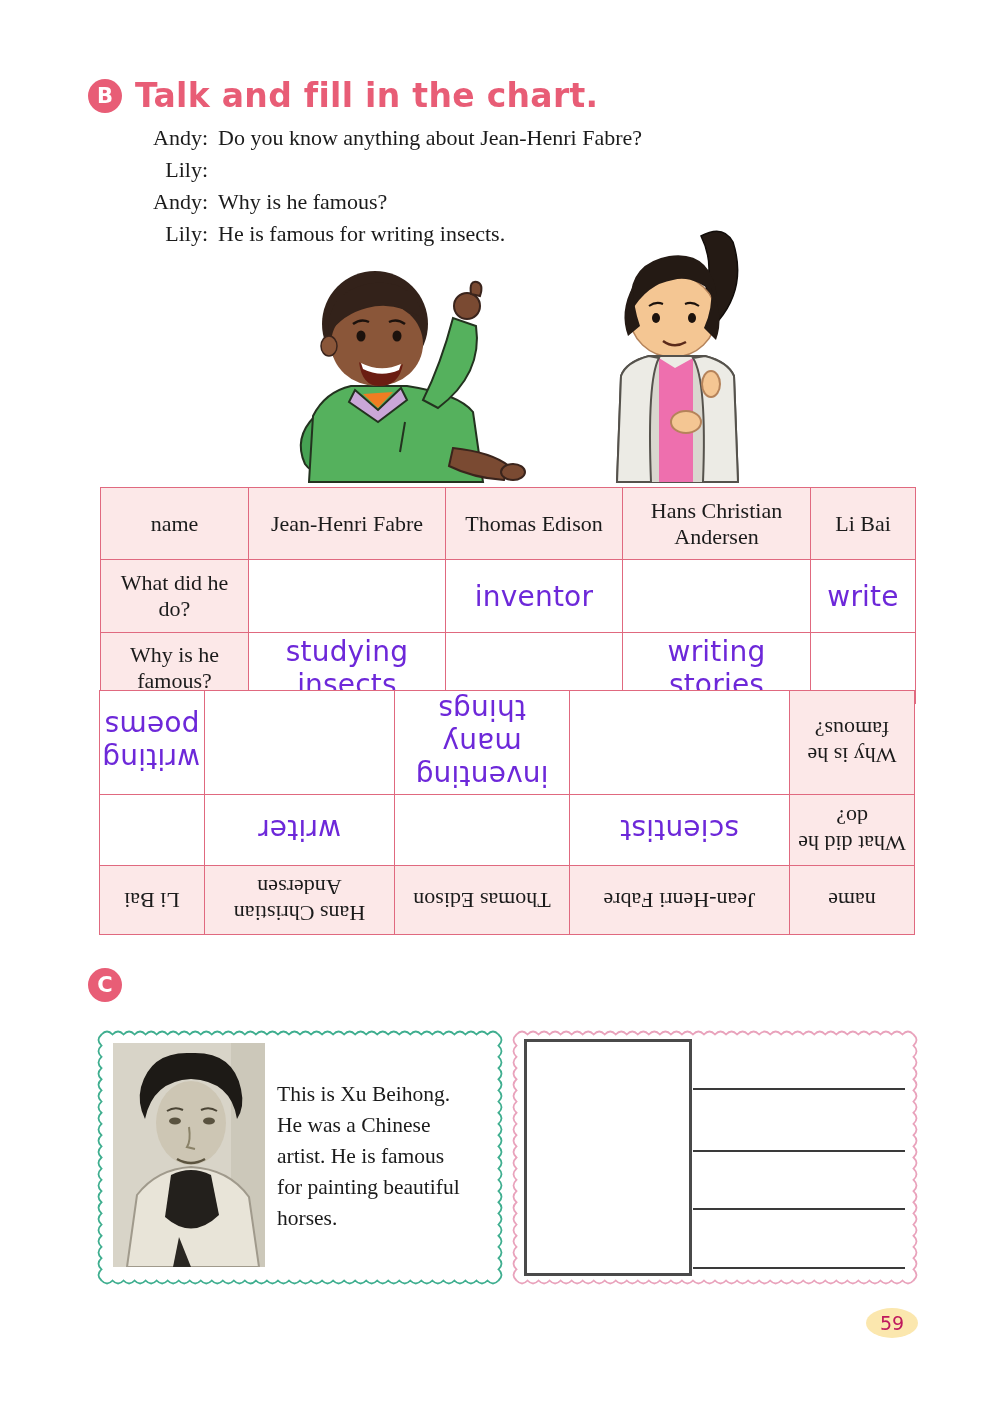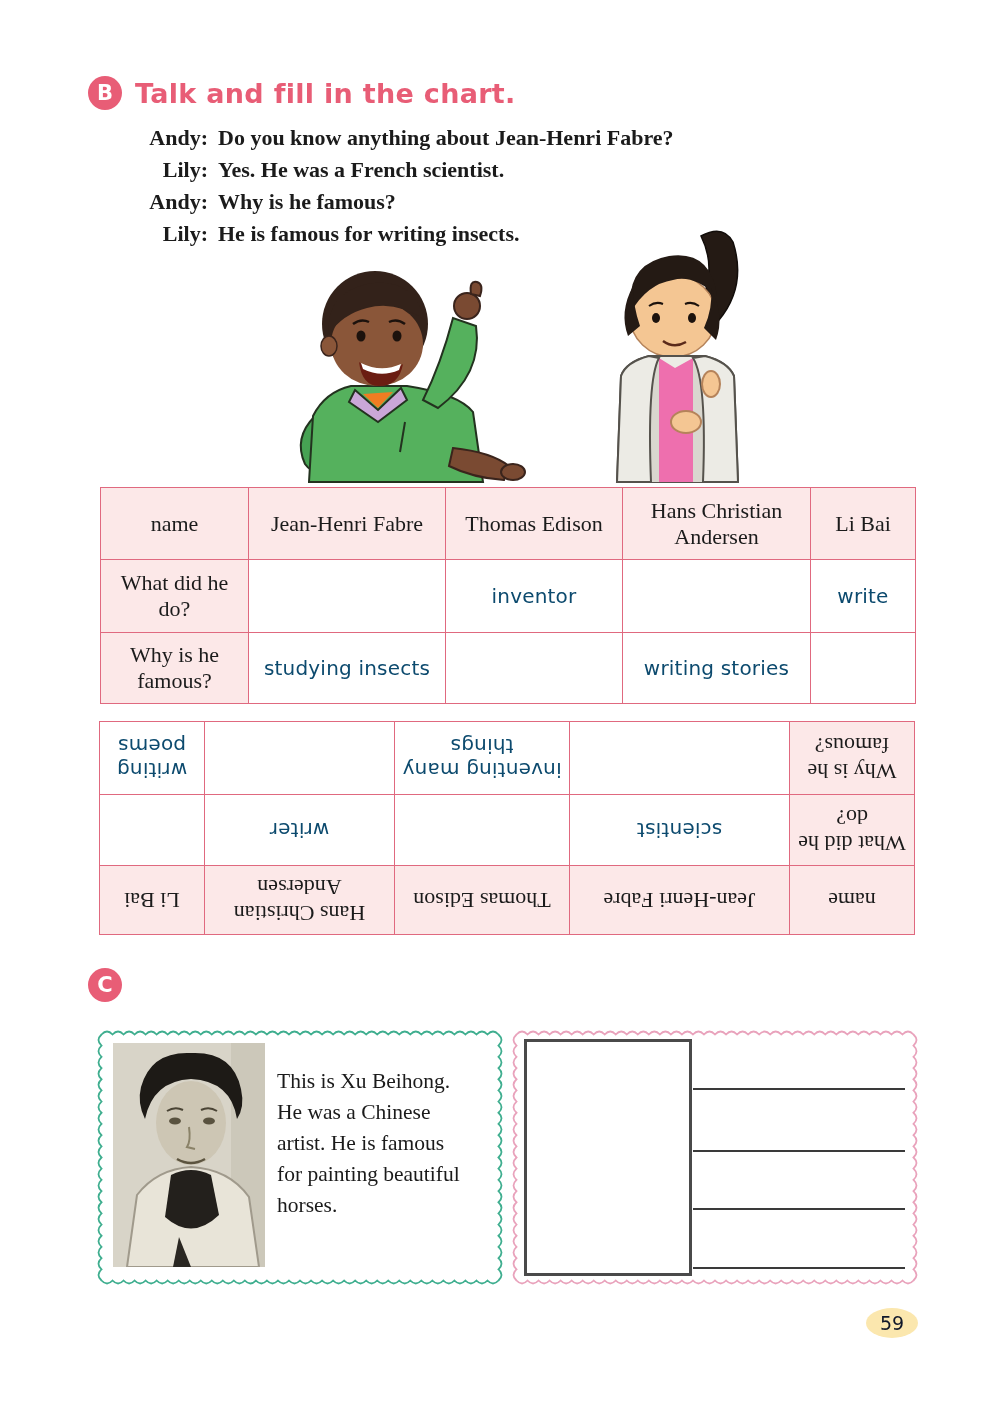--- a/index.html
+++ b/index.html
@@ -4,75 +4,74 @@
 <style>
   * { margin:0; padding:0; box-sizing:border-box; }
   body { background:#ffffff; font-family:"Liberation Serif", serif; }
   .page { position:relative; width:1000px; height:1415px; background:#ffffff; overflow:hidden; }
 
   
   .sec-header { position:absolute; display:flex; align-items:center; gap:13px; }
   .badge { width:34px; height:34px; border-radius:50%; background:#e85d76; color:#ffffff;
            font-family:"DejaVu Sans", sans-serif; font-weight:bold; font-size:21px;
            display:flex; align-items:center; justify-content:center; }
-  .sec-title { font-family:"DejaVu Sans", sans-serif; font-weight:bold; font-size:27px;
+  .sec-title { font-family:"DejaVu Sans", sans-serif; font-weight:bold; font-size:33px;
                color:#e85d76; letter-spacing:0.3px; }
 
   
-  .dialogue { position:absolute; left:138px; top:122px; font-size:22px; color:#1b1b1b;font-weight:bold; }
+  .dialogue { position:absolute; left:138px; top:122px; font-size:22px; color:#1b1b1b; }
   .dl-row { display:flex; line-height:32px; }
   .dl-speaker { display:inline-block; width:70px; text-align:right; margin-right:10px; }
 
   
   .chart-table { border-collapse:collapse; table-layout:fixed; width:815px;
                  font-size:22px; color:#1b1b1b; }
   .chart-table td { border:1.5px solid #e0697f; text-align:center; vertical-align:middle;
                     padding:2px 4px; background:#ffffff; }
   .chart-table td.pink { background:#fce8e8; }
-  .hand { font-family:"DejaVu Sans", sans-serif; font-size:20px; letter-spacing:0.2px; color:#0c4a6e; }
+  .hand { font-family:"DejaVu Sans", sans-serif; font-size:28px; letter-spacing:0.2px; color:#6d28d9; }
   #table1 { position:absolute; left:100px; top:487px; }
   #table2-wrap { position:absolute; left:100px; top:722px; width:815px; height:213px;
                  transform:rotate(180deg); }
 
   
   .card { position:absolute; top:1030px; width:406px; height:255px; background:#ffffff; }
   .card .wavy { position:absolute; left:0; top:0; }
   #card-left  { left:97px; }
   #card-right { left:512px; }
   .photo-frame { position:absolute; left:16px; top:13px; width:152px; height:224px; }
-  .card-text { position:absolute; left:180px; top:36px; width:220px;
+  .card-text { position:absolute; left:180px; top:49px; width:220px;
                font-size:21.5px; line-height:31px; color:#1b1b1b; }
   .paste-box { position:absolute; left:12px; top:9px; width:168px; height:237px;
                border:3px solid #4a4a4a; background:#ffffff; }
   .write-line { position:absolute; left:181px; width:212px; border-bottom:2.5px solid #3a3a3a; }
 
   
   .page-num { position:absolute; left:866px; top:1308px; width:52px; height:30px;
               border-radius:50%; background:#fbe7ae; display:flex; align-items:center;
               justify-content:center; font-family:"DejaVu Sans", sans-serif;
-              font-size:19px; color:#0f172a; }
+              font-size:19px; color:#be185d; }
 </style>
 </head>
 <body>
 
 <div class="page">
 
   <div class="sec-header" style="left:88px; top:76px;">
     <div class="badge">B</div>
     <div class="sec-title">Talk and fill in the chart.</div>
   </div>
 
   <div class="dialogue">
     <div class="dl-row">
       <span class="dl-speaker">Andy:</span>
       <span>Do you know anything about Jean-Henri Fabre?</span>
     </div>
     <div class="dl-row">
       <span class="dl-speaker">Lily:</span>
-      <span>Yes. He was a French scientist.</span>
     </div>
     <div class="dl-row">
       <span class="dl-speaker">Andy:</span>
       <span>Why is he famous?</span>
     </div>
     <div class="dl-row">
       <span class="dl-speaker">Lily:</span>
       <span>He is famous for writing insects.</span>
     </div>
   </div>

